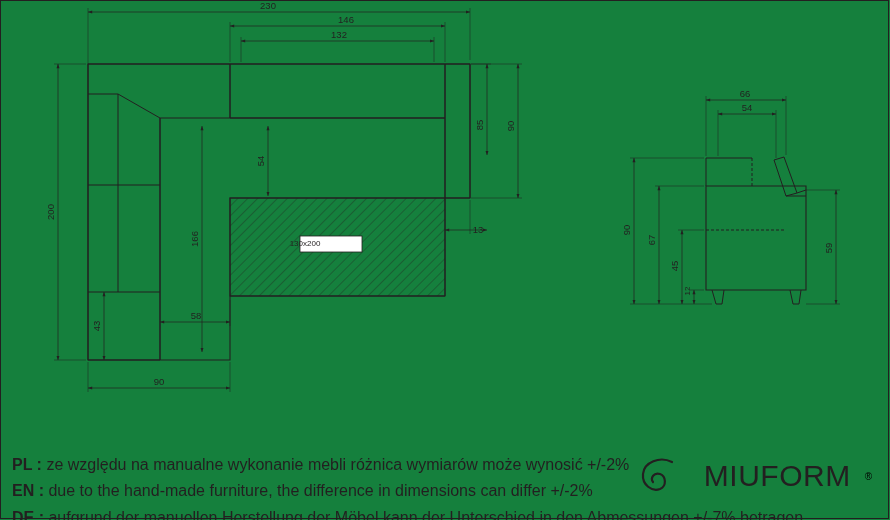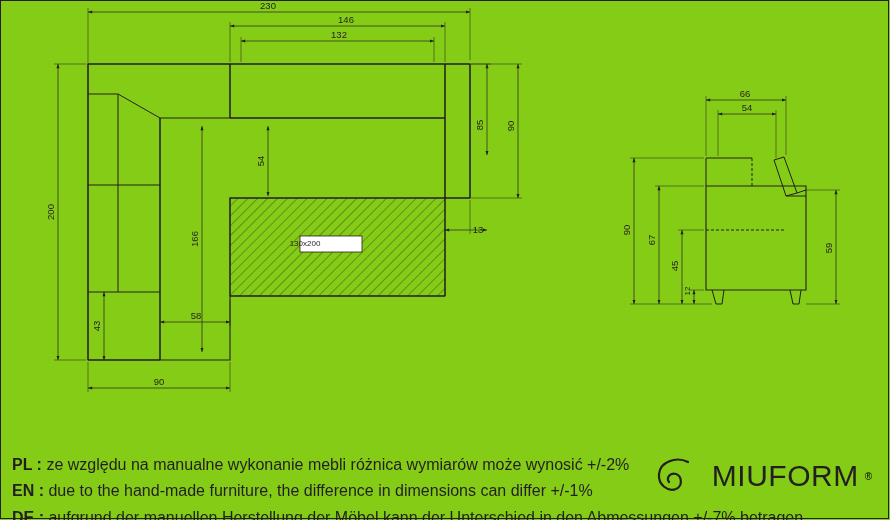--- a/index.html
+++ b/index.html
@@ -7,21 +7,21 @@
     padding: 0;
     background: #ffffff;
   }
   body {
     font-family: "Liberation Sans", sans-serif;
   }
   #root {
     position: relative;
     width: 890px;
     height: 520px;
-    background: #84cc16;
+    background: #15803d;
     overflow: hidden;
   }
   .frame {
     position: absolute;
     left: 0;
     top: 0;
     width: 889px;
     height: 519px;
     border: 1px solid #231f20;
     box-sizing: border-box;
@@ -48,21 +48,21 @@
   .legend-code {
     font-weight: bold;
   }
   .logo {
     position: absolute;
     right: 18px;
     top: 452px;
     height: 48px;
     display: flex;
     align-items: center;
-    gap: 6px;
+    gap: 14px;
   }
   .logo-text {
     font-size: 30px;
     letter-spacing: 0.5px;
     color: #231f20;
     font-family: "Liberation Sans", sans-serif;
   }
   .logo-reg {
     font-size: 10px;
     vertical-align: super;
@@ -226,21 +226,21 @@
     </g>
   </svg>
 
   <div class="legend">
     <div class="legend-row">
       <span class="legend-code">PL :</span>
       <span>ze względu na manualne wykonanie mebli różnica wymiarów może wynosić +/-2%</span>
     </div>
     <div class="legend-row">
       <span class="legend-code">EN :</span>
-      <span>due to the hand-made furniture, the difference in dimensions can differ +/-1%</span>
+      <span>due to the hand-made furniture, the difference in dimensions can differ +/-2%</span>
     </div>
     <div class="legend-row">
       <span class="legend-code">DE :</span>
       <span>aufgrund der manuellen Herstellung der Möbel kann der Unterschied in den Abmessungen +/-7% betragen</span>
     </div>
   </div>
 
   <div class="logo">
     <svg width="52" height="44" viewBox="0 0 52 44">
       <path d="M34,8 C22,2 6,8 5,20 C4,31 14,38 22,35 C29,32 28,22 22,20 C16,18 12,24 15,28" fill="none" stroke="#231f20" stroke-width="2.2" stroke-linecap="round"></path>

